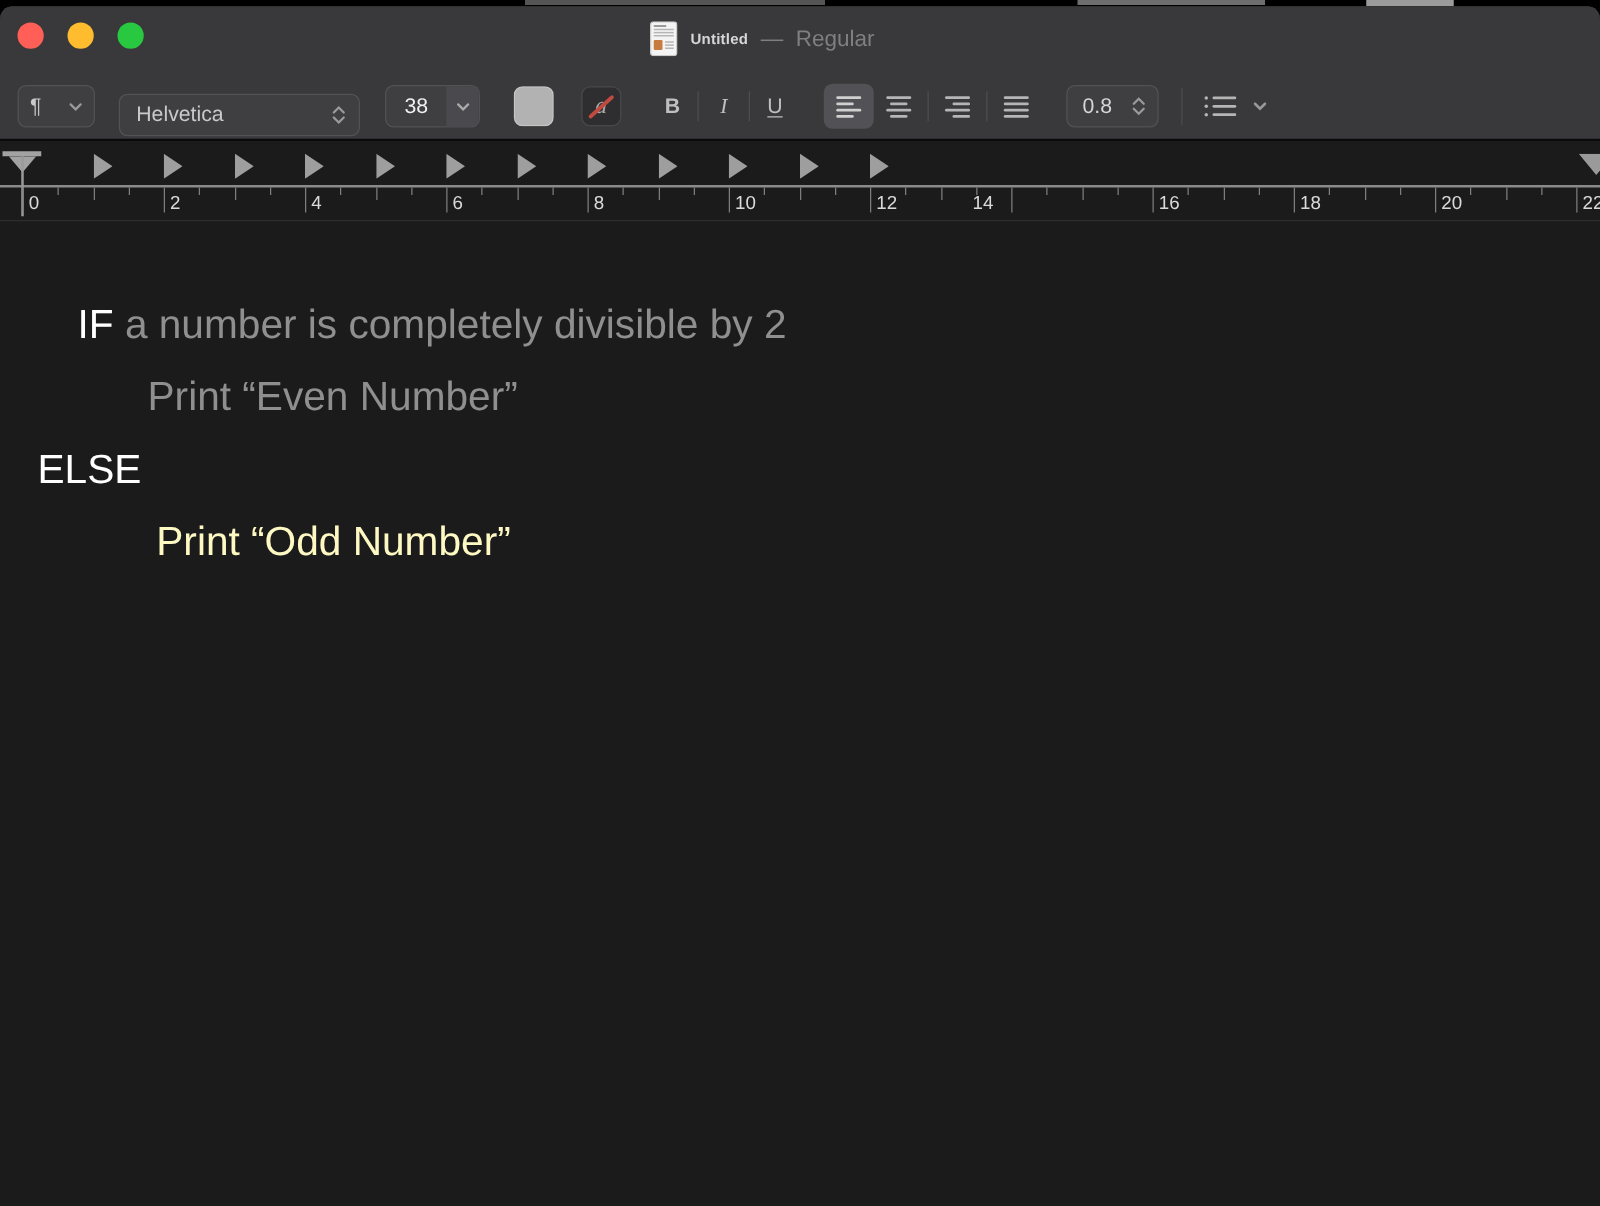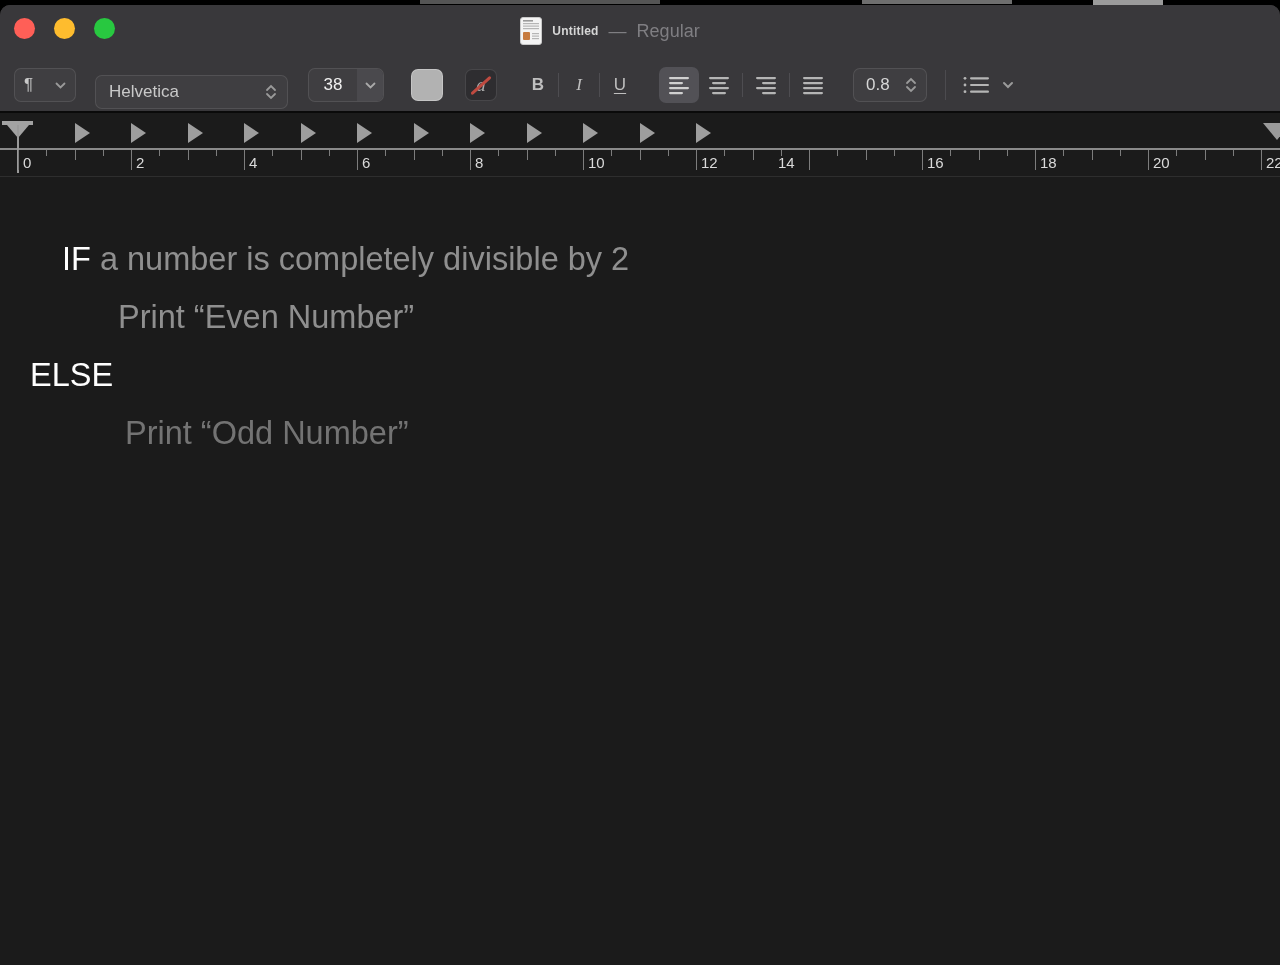--- a/index.html
+++ b/index.html
@@ -311,18 +311,18 @@
         <svg class="tabstop" viewBox="0 0 15 20" style="left: 696px;">
           <polygon points="0,0 0,20 15,10" fill="#9e9e9e"></polygon>
         </svg>
       </div>
 
     <div class="docarea">
       <div class="doc-text" id="doc-text">
           <div class="doc-line" style="padding-left: 62px;"><span style="color: rgb(255, 255, 255);">IF</span><span style="color: rgb(143, 143, 143);"> a number is completely divisible by 2</span></div>
           <div class="doc-line" style="padding-left: 118px;"><span style="color: rgb(143, 143, 143);">Print “Even Number”</span></div>
           <div class="doc-line" style="padding-left: 30px;"><span style="color: rgb(255, 255, 255);">ELSE</span></div>
-          <div class="doc-line" style="padding-left: 125px;"><span style="color: #737373;">Print “Odd Number”</span></div>
+          <div class="doc-line" style="padding-left: 125px;"><span style="color: #fef9c3;">Print “Odd Number”</span></div>
         </div>
     </div>
 
   </div>
 </div>
 
 </body></html>

